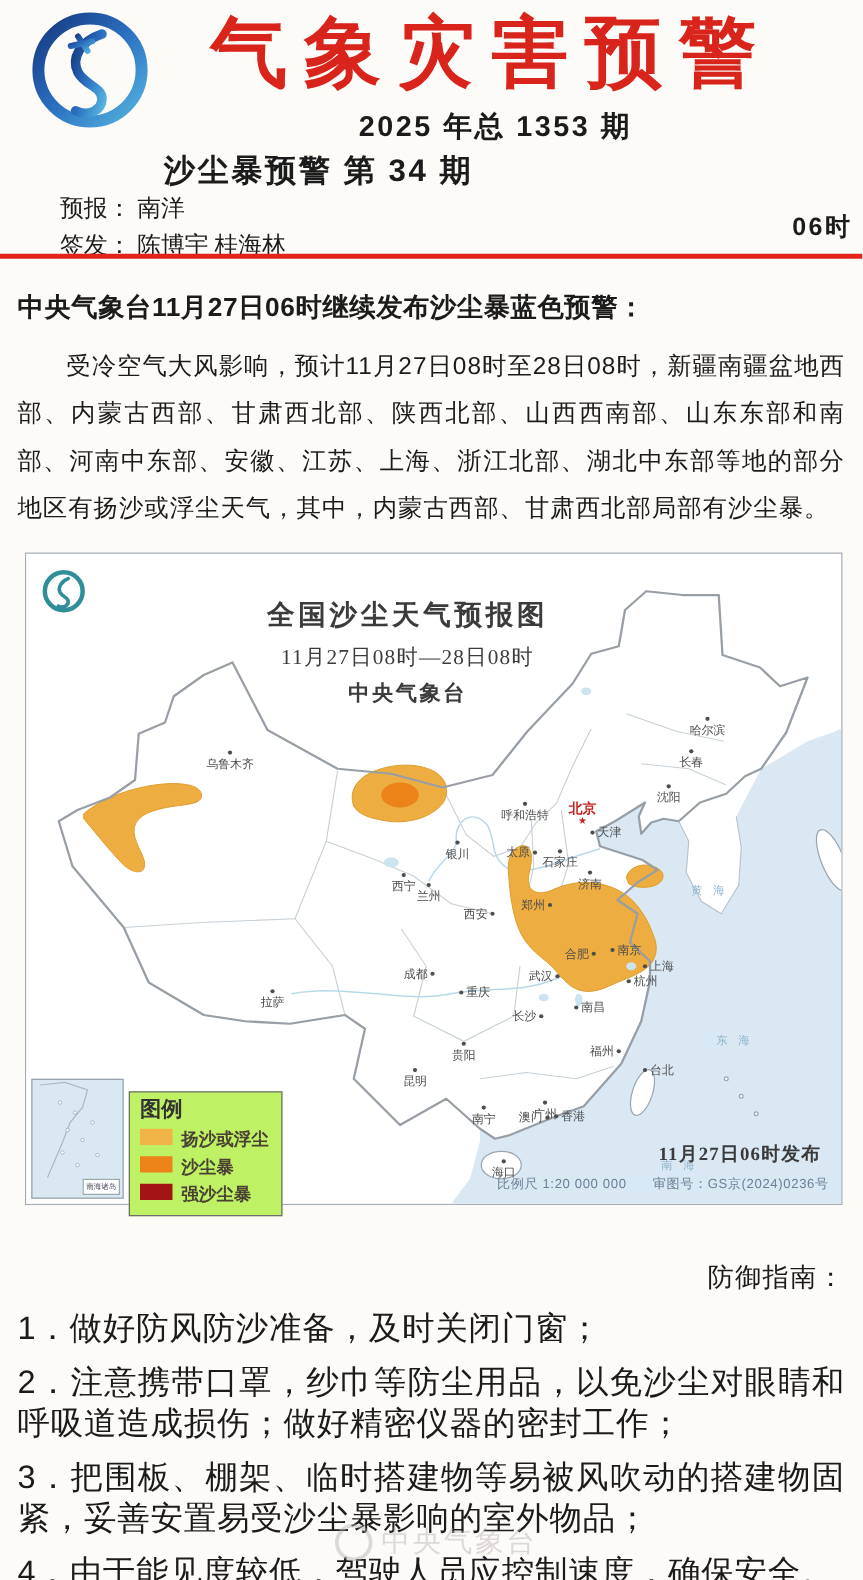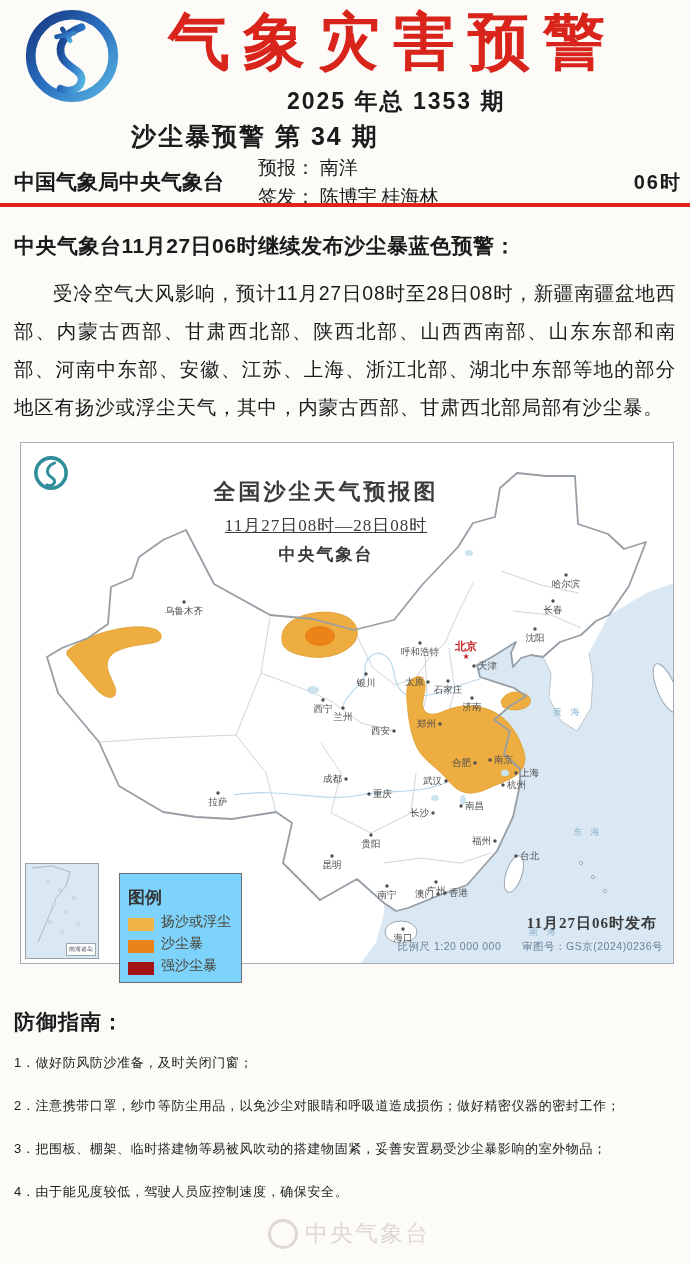--- a/index.html
+++ b/index.html
@@ -31,44 +31,44 @@
     text-indent:2em;text-align:justify;
   }
   
   .map-wrap{
     position:relative;margin:16px 18px 0 20px;width:652px;height:520px;
     border:1px solid #a4adb5;background:#ffffff;box-sizing:content-box;
   }
   .map-logo{position:absolute;left:12px;top:12px;width:36px;height:36px;}
   .map-heading{position:absolute;left:150px;top:34px;width:310px;text-align:center;color:#3b3b3b;}
   .map-title{font-family:Liberation Serif, serif;font-size:22px;font-weight:bold;letter-spacing:3px;white-space:nowrap;}
-  .map-subtitle{font-family:"Liberation Serif", serif;font-size:17px;margin-top:7px;letter-spacing:1px;white-space:nowrap;text-decoration:underline;}
+  .map-subtitle{font-family:"Liberation Serif", serif;font-size:17px;margin-top:7px;letter-spacing:1px;white-space:nowrap;}
   .map-agency{font-family:"Liberation Serif", serif;font-size:17px;font-weight:bold;margin-top:6px;letter-spacing:2px;white-space:nowrap;}
   .map-issued{position:absolute;right:16px;bottom:30px;font-family:"Liberation Serif", serif;font-size:15px;font-weight:bold;color:#3a3a3a;letter-spacing:1px;}
   .map-scale-row{position:absolute;right:10px;bottom:9px;font-size:10.5px;color:#6b8099;letter-spacing:0.5px;}
   .legend{
-    position:absolute;left:82px;top:430px;background:#7dd3fc;
-    border:1.5px solid #6e6e6e;padding:12px 10px 7px 8px;min-width:96px;margin-left:16px;
+    position:absolute;left:82px;top:430px;background:#bef264;
+    border:1.5px solid #6e6e6e;padding:2px 10px 7px 8px;min-width:96px;
   }
   .legend-title{font-family:"Liberation Serif", serif;font-size:17px;font-weight:bold;color:#333;margin-bottom:3px;}
-  .legend-row{display:flex;align-items:flex-end;margin-top:4px;}
+  .legend-row{display:flex;align-items:flex-start;margin-top:4px;font-weight:bold;}
   .legend-swatch{width:26px;height:13px;margin-right:7px;flex:none;}
   .legend-label{font-family:"Liberation Serif", serif;font-size:14px;color:#4a4134;white-space:nowrap;}
   .inset{
     position:absolute;left:4px;top:420px;width:74px;height:96px;
     background:#d9e8f3;border:1px solid #97a1a9;box-sizing:border-box;
   }
   .inset-label{
     position:absolute;right:2px;bottom:2px;background:#fff;border:0.5px solid #9aa;
     font-size:6px;color:#556;padding:1px 2px;white-space:nowrap;
   }
   
   .guide{position:relative;margin:44px 14px 0 14px;z-index:1;}
-  .guide-title{font-size:21px;font-weight:bold;letter-spacing:1px;}
-  .guide-item{font-size:13px;line-height:33px;letter-spacing:0.6px;text-align:justify;margin-top:10px;}
+  .guide-title{font-size:21px;font-weight:normal;letter-spacing:1px;text-align:right;}
+  .guide-item{font-size:26px;line-height:33px;letter-spacing:0.6px;text-align:justify;margin-top:10px;}
   
   .watermark{
     position:absolute;left:268px;top:1218px;display:flex;align-items:center;gap:7px;
     color:#b7afa8;opacity:0.45;z-index:2;pointer-events:none;
   }
   .watermark-ring{width:24px;height:24px;border:3px solid #b7afa8;border-radius:50%;display:inline-block;}
   .watermark-text{font-size:23px;letter-spacing:2px;white-space:nowrap;}
   svg text{font-family:"Liberation Sans", sans-serif;}
 </style>
 </head>
@@ -84,21 +84,20 @@
       </linearGradient>
     </defs>
     <circle cx="50" cy="50" r="43" fill="none" stroke="url(#lg)" stroke-width="10"></circle>
     <path d="M60,20 C42,26 34,40 40,52 C46,63 60,64 60,74 C60,84 48,89 38,84" fill="none" stroke="url(#lg)" stroke-width="8" stroke-linecap="round"></path>
     <path d="M34,30 L52,26 M40,22 L48,34" stroke="url(#lg)" stroke-width="5" stroke-linecap="round"></path>
   </svg>
   <div class="main-title">气象灾害预警</div>
   <div class="issue-line1">2025 年总 1353 期</div>
   <div class="issue-line2">沙尘暴预警 第 34 期</div>
   <div class="meta-row">
-    <div class="agency">中国气象局中央气象台</div>
     <div class="fore-sign">
       <div>预报： 南洋</div>
       <div>签发： 陈博宇 桂海林</div>
     </div>
     <div class="date-block">
       <div>06时</div>
     </div>
   </div>
   <div class="red-rule"></div>
 </div>

